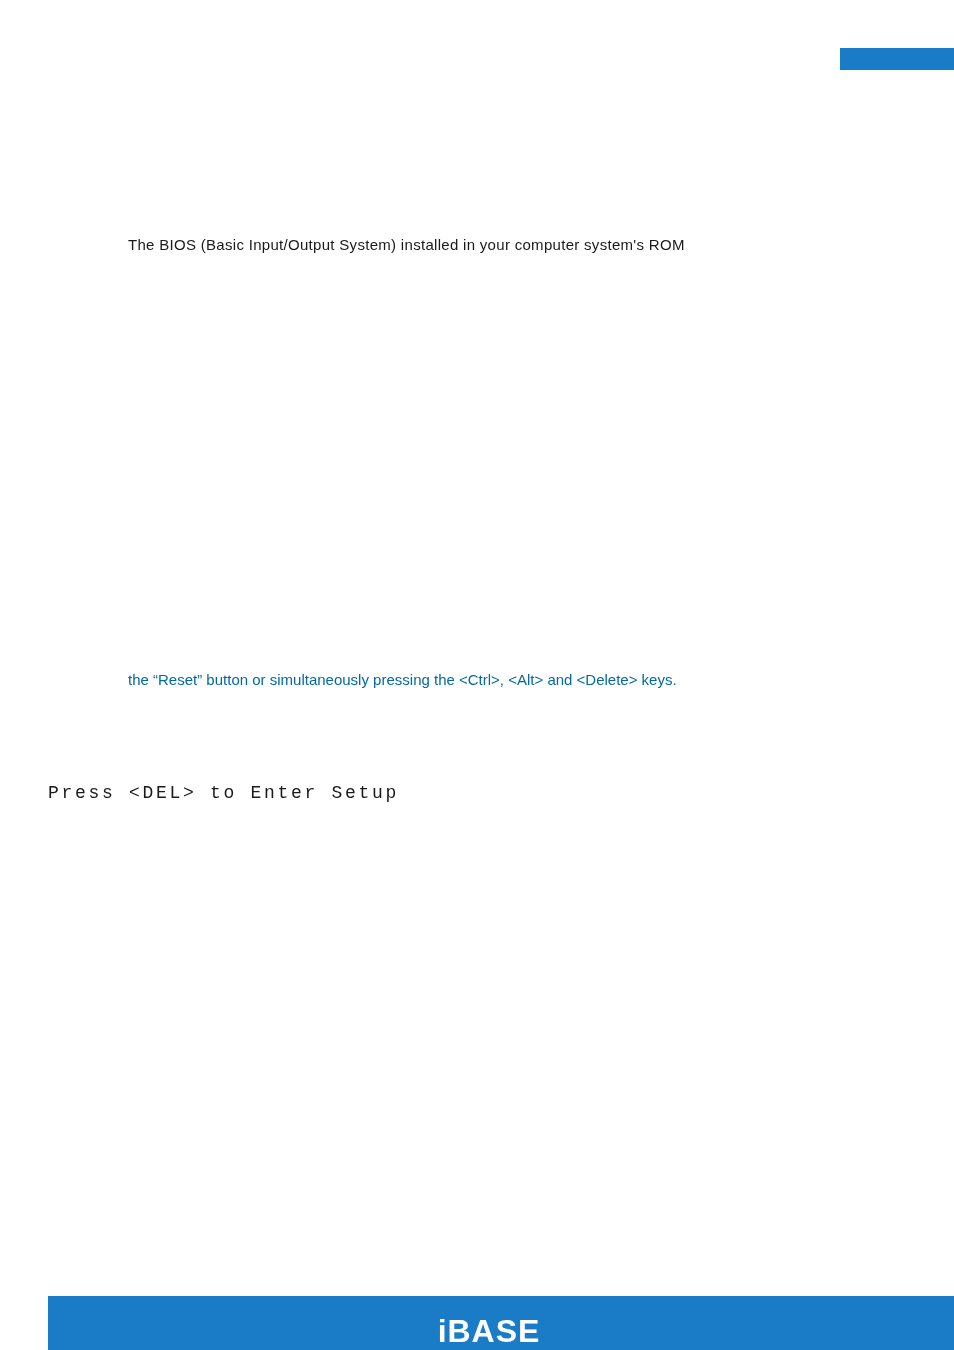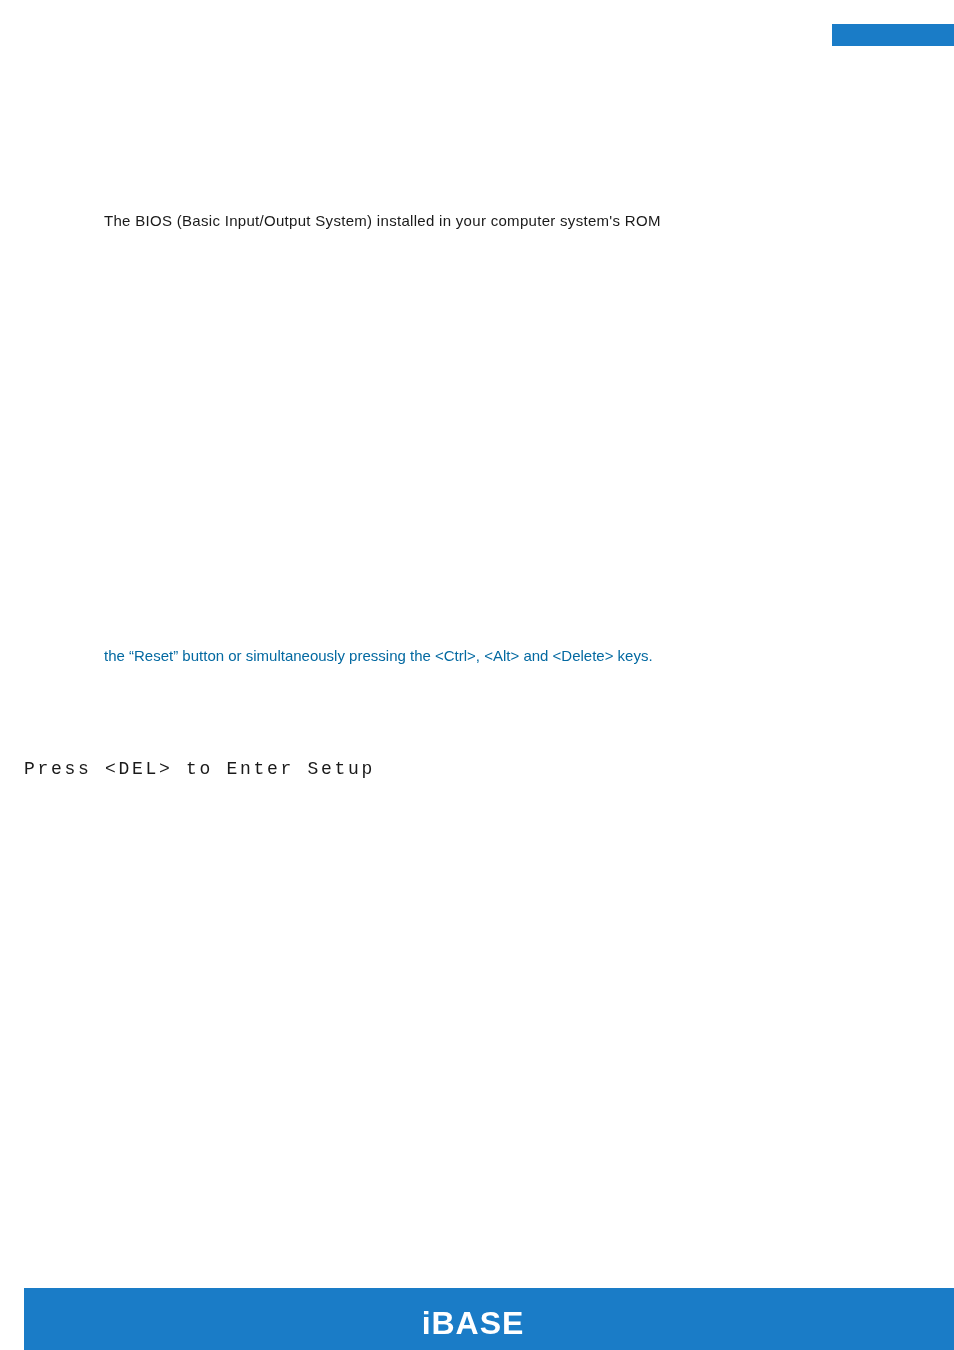--- a/index.html
+++ b/index.html
@@ -1,16 +1,16 @@
 <!DOCTYPE html>
 <html><head>
   <meta charset="utf-8">
   <style>
     * {
-      margin: 8px;
+      margin: 16px;
       padding: 0;
       box-sizing: border-box;
     }
 
     body {
       width: 954px;
       height: 1350px;
       background: #ffffff;
       font-family: Arial, sans-serif;
       position: relative;

